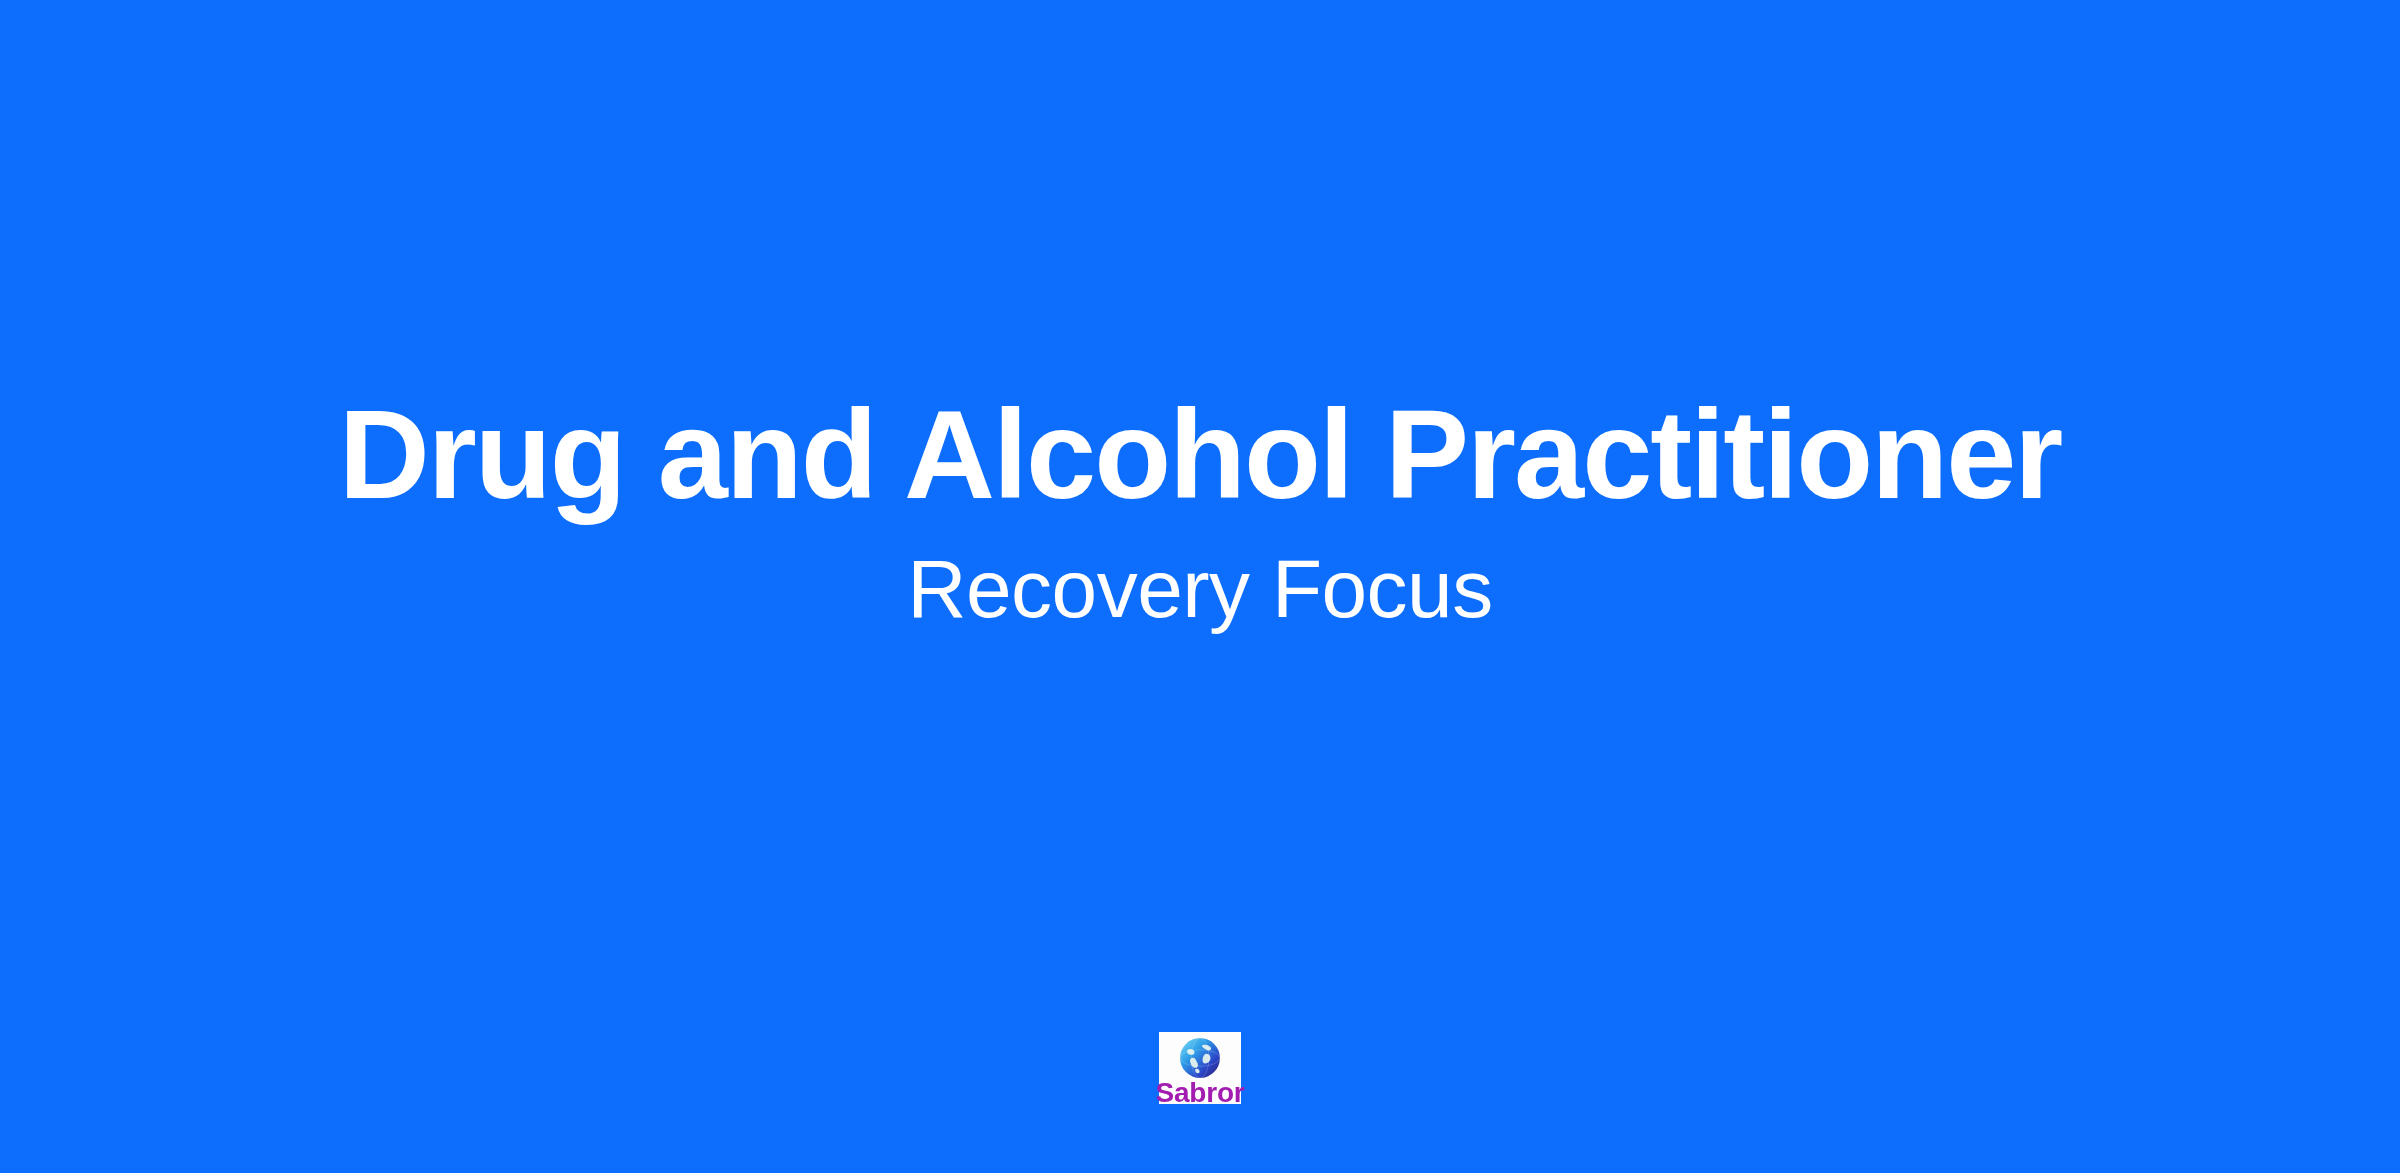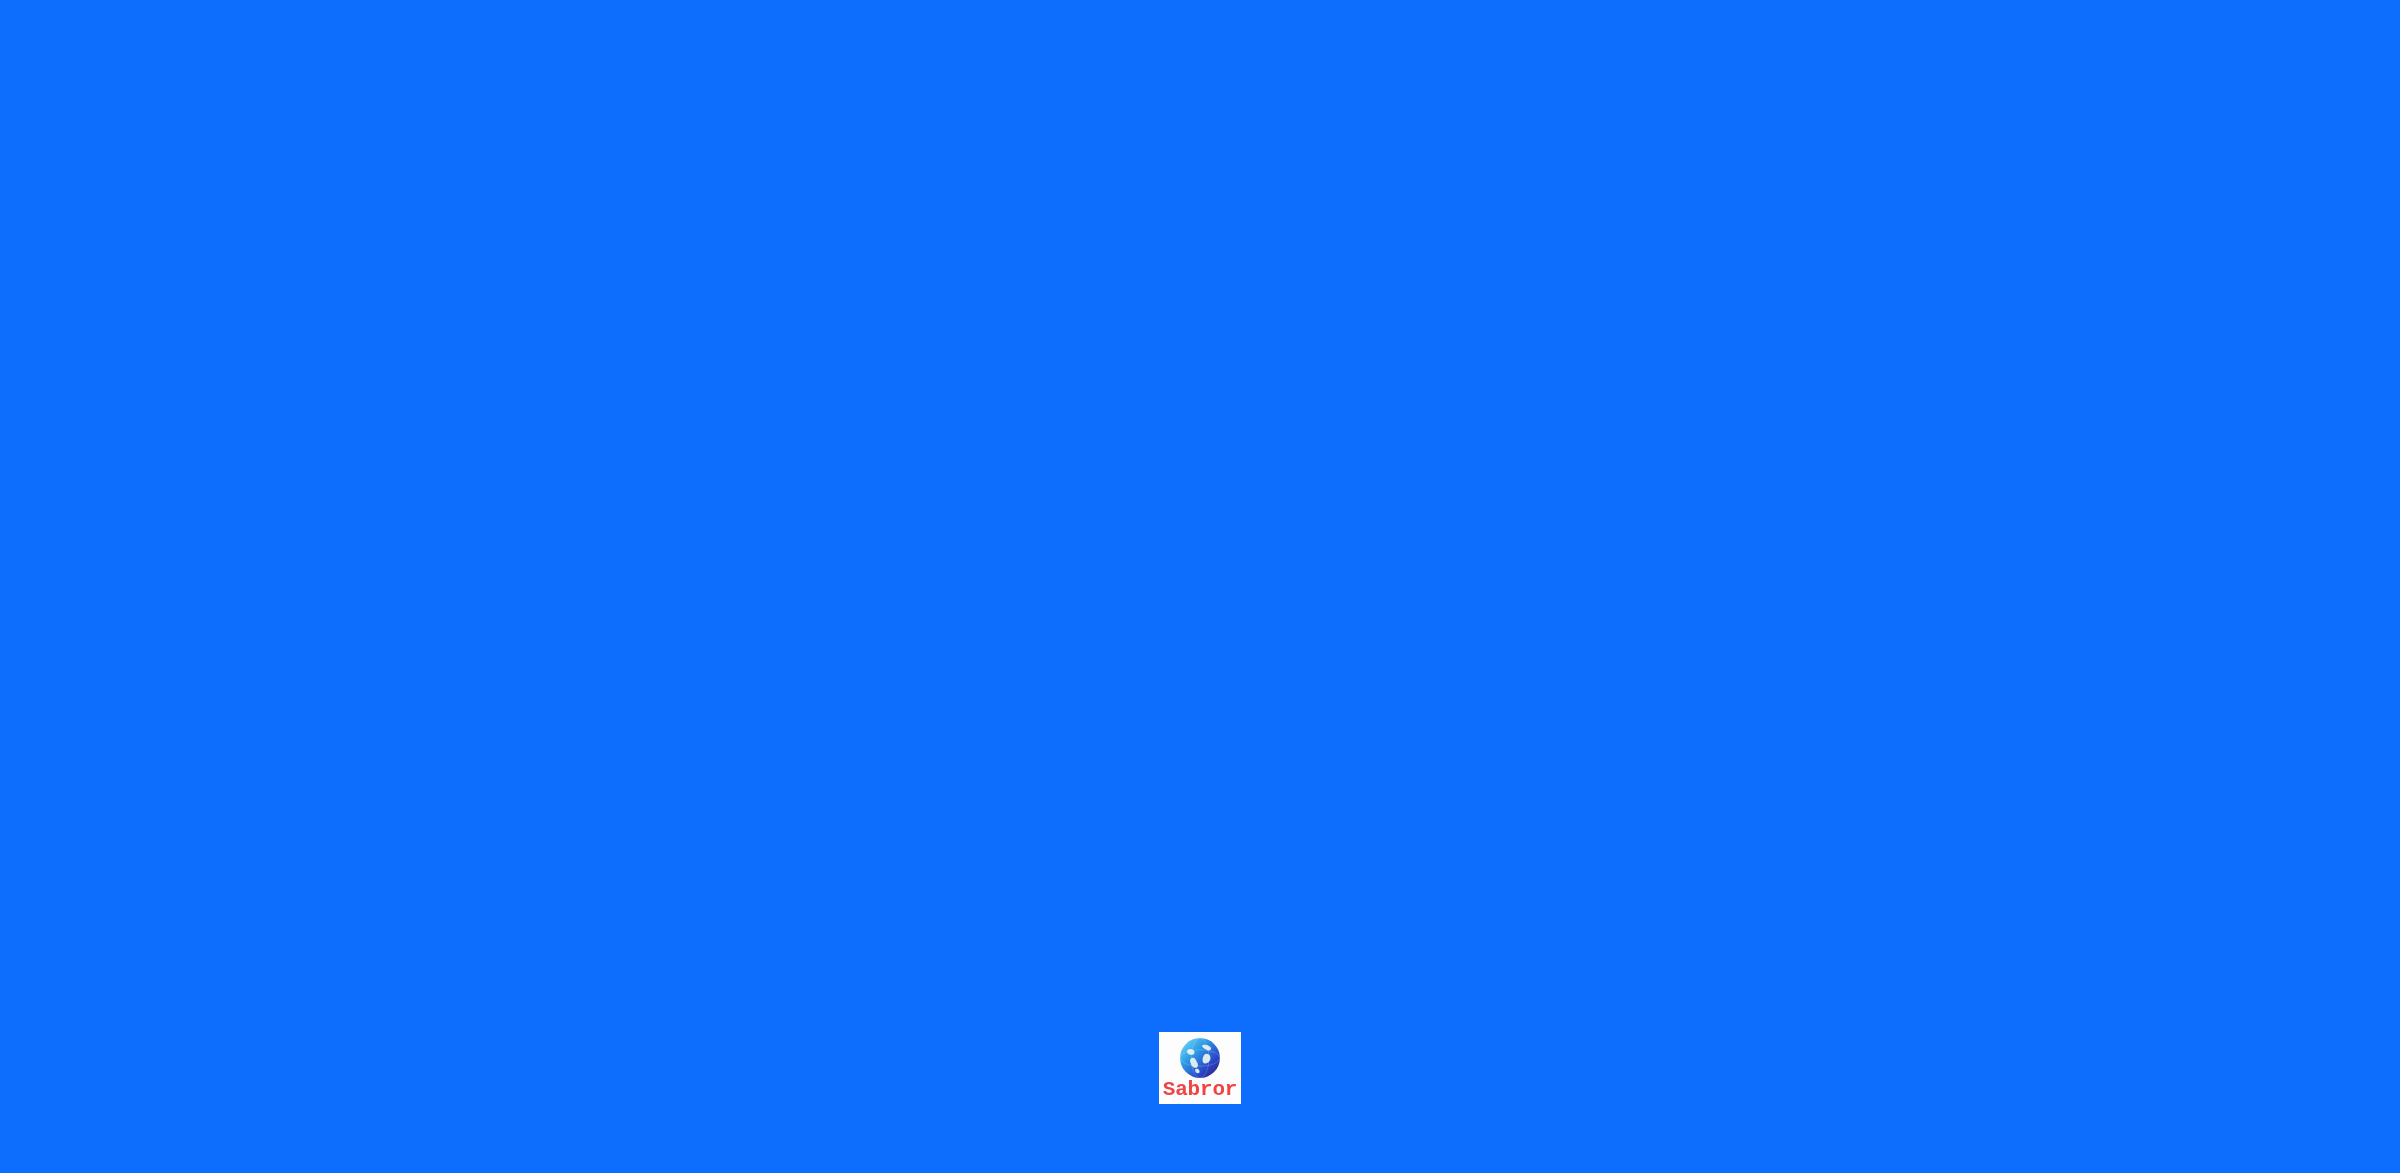--- a/index.html
+++ b/index.html
@@ -72,34 +72,38 @@
     padding-top: 4px;
   }
 
   .brand-globe {
     width: 44px;
     height: 44px;
     display: block;
   }
 
   .brand-name {
-    font-family: Liberation Mono, monospace;
+    font-family: Liberation Sans, sans-serif;
     font-weight: 700;
-    font-size: 21px;
+    font-size: 28px;
     line-height: 1;
-    color: #ef4444;
+    color: #a21caf;
     letter-spacing: -0.2px;
     margin-top: -1px;
   }
 </style>
 </head>
 <body>
 
 <div class="slide">
 
+  <div class="title-block">
+    <h1 class="slide-title">Drug and Alcohol Practitioner</h1>
+    <p class="slide-subtitle">Recovery Focus</p>
+  </div>
 
   <div class="brand-badge">
     <span class="brand-globe-wrap">
       <svg class="brand-globe" viewBox="0 0 64 64" xmlns="http://www.w3.org/2000/svg" aria-hidden="true">
         <defs>
           <linearGradient id="globeGrad" x1="0" y1="0" x2="1" y2="1">
             <stop offset="0%" stop-color="#7fe3f5"></stop>
             <stop offset="35%" stop-color="#2f9fe8"></stop>
             <stop offset="70%" stop-color="#2b46c8"></stop>
             <stop offset="100%" stop-color="#2c1a6b"></stop>

